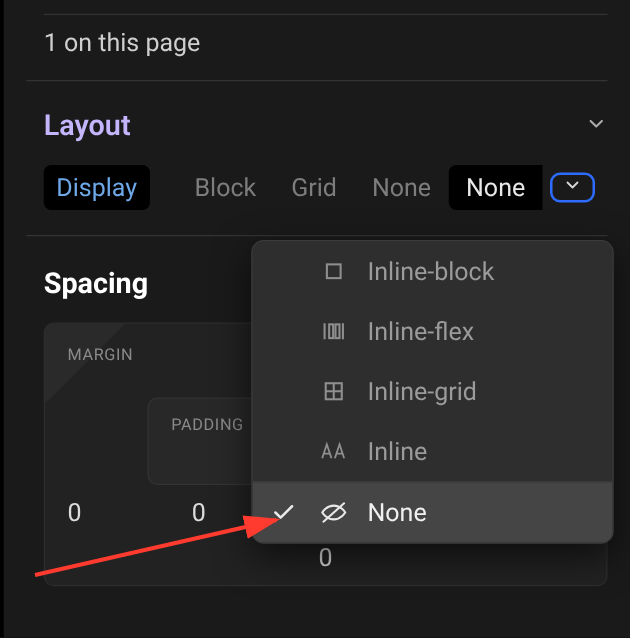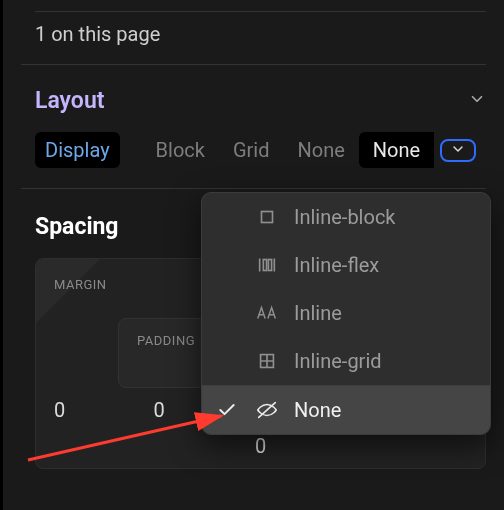--- a/index.html
+++ b/index.html
@@ -121,37 +121,37 @@
             <rect x="8" y="6" width="3.5" height="12"></rect>
             <rect x="13.5" y="6" width="3.5" height="12"></rect>
             <line x1="20" y1="5" x2="20" y2="19"></line>
           </svg>
       </span>
       <span class="mi-label">Inline-flex</span>
     </div>
     <div class="menu-item">
       <span class="check-slot"></span>
       <span class="mi-icon">
-        <svg width="24" height="20" viewBox="0 0 26 20" fill="none" stroke-width="1.6">
-            <path d="M3 16 L7 4 L11 16 M4.5 12 H9.5"></path>
-            <path d="M14 16 L18 4 L22 16 M15.5 12 H20.5"></path>
-          </svg>
-      </span>
-      <span class="mi-label">Inline</span>
-    </div>
-    <div class="menu-item">
-      <span class="check-slot"></span>
-      <span class="mi-icon">
         <svg width="22" height="22" viewBox="0 0 24 24" fill="none" stroke-width="1.8">
             <rect x="5" y="5" width="14" height="14"></rect>
             <line x1="12" y1="5" x2="12" y2="19"></line>
             <line x1="5" y1="12" x2="19" y2="12"></line>
           </svg>
       </span>
       <span class="mi-label">Inline-grid</span>
+    </div>
+    <div class="menu-item">
+      <span class="check-slot"></span>
+      <span class="mi-icon">
+        <svg width="24" height="20" viewBox="0 0 26 20" fill="none" stroke-width="1.6">
+            <path d="M3 16 L7 4 L11 16 M4.5 12 H9.5"></path>
+            <path d="M14 16 L18 4 L22 16 M15.5 12 H20.5"></path>
+          </svg>
+      </span>
+      <span class="mi-label">Inline</span>
     </div>
     <div class="menu-sep"></div>
     <div class="menu-item selected">
       <span class="check-slot">
         <svg width="20" height="20" viewBox="0 0 24 24" fill="none" stroke="#eaeaea" stroke-width="2.4" stroke-linecap="round" stroke-linejoin="round">
             <polyline points="4 12 9 17 20 6"></polyline>
           </svg>
       </span>
       <span class="mi-icon">
         <svg width="24" height="22" viewBox="0 0 24 24" fill="none" stroke-width="1.8" stroke-linecap="round">

